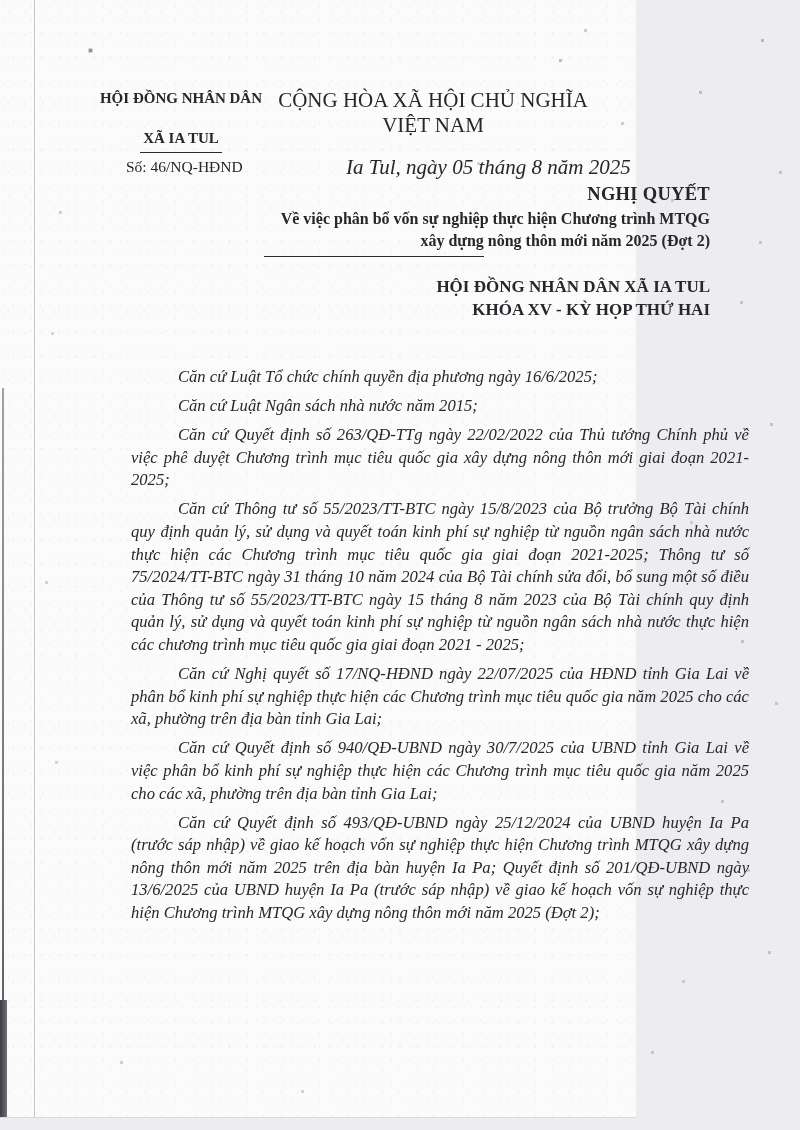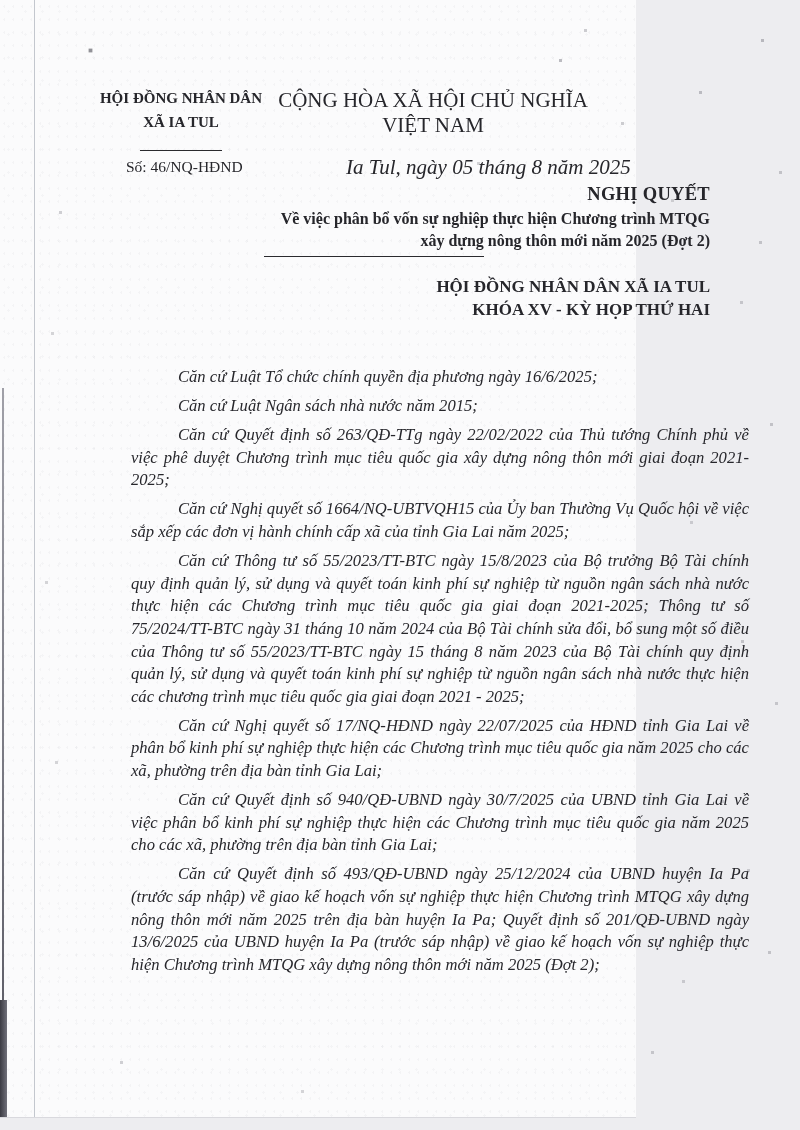--- a/index.html
+++ b/index.html
@@ -41,21 +41,21 @@
                    56px 762px  0 1px rgba(95,95,105,.25), 683px 981px 0 1px rgba(95,95,105,.26),
                    478px 163px 0 1px rgba(95,95,105,.26), 585px 30px 0 1px rgba(95,95,105,.30),
                    672px 200px 0 1px rgba(95,95,105,.24), 748px 870px 0 1px rgba(95,95,105,.26);
                }
   
   .hdr-left  { position: absolute; left: 88px;  top: 86px; width: 186px; text-align: center;
                font-weight: bold; font-size: 15px; line-height: 24px; }
   .hdr-right { position: absolute; left: 272px; top: 88px; width: 322px; text-align: center; }
   .hdr-right .nat-title { font-weight: normal; font-size: 21px; }
   .hdr-right .motto     { font-weight: bold; font-size: 15px; margin-top: 4px; }
-  .uline { display: inline-block; border-bottom: 1.5px solid #2a2a2e; padding: 0 3px 16px; }
+  .uline { display: inline-block; border-bottom: 1.5px solid #2a2a2e; padding: 0 3px 2px; margin-top: 16px; }
   .doc-no     { position: absolute; left: 126px; top: 158px; font-size: 15.5px; }
   .place-date { position: absolute; left: 346px; top: 155px; font-size: 21px; font-style: italic; }
   
   .title-block { position: absolute; left: 92px; top: 184px; width: 618px; text-align: right; }
   .doc-type    { font-weight: bold; font-size: 18.5px; letter-spacing: .3px; }
   .doc-subject { font-weight: bold; font-size: 16px; line-height: 22px; }
   .doc-subject.first { margin-top: 3px; }
   .title-rule  { width: 220px; border: 0; border-top: 1.7px solid #2a2a2e; margin: 4px auto 0;
                  transform: translateX(-27px); }
   .issuer      { margin-top: 19px; font-weight: bold; font-size: 17px; line-height: 22.5px; }
@@ -96,20 +96,19 @@
     <div class="issuer">
       <div>HỘI ĐỒNG NHÂN DÂN XÃ IA TUL</div>
       <div>KHÓA XV - KỲ HỌP THỨ HAI</div>
     </div>
   </div>
 
   <div class="body-text">
       <p>Căn cứ Luật Tổ chức chính quyền địa phương ngày 16/6/2025;</p>
       <p>Căn cứ Luật Ngân sách nhà nước năm 2015;</p>
       <p>Căn cứ Quyết định số 263/QĐ-TTg ngày 22/02/2022 của Thủ tướng Chính phủ về việc phê duyệt Chương trình mục tiêu quốc gia xây dựng nông thôn mới giai đoạn 2021-2025;</p>
-      <p>Căn cứ Nghị quyết số 1664/NQ-UBTVQH15 của Ủy ban Thường Vụ Quốc hội về việc sắp xếp các đơn vị hành chính cấp xã của tỉnh Gia Lai năm 2025;</p>
       <p>Căn cứ Thông tư số 55/2023/TT-BTC ngày 15/8/2023 của Bộ trưởng Bộ Tài chính quy định quản lý, sử dụng và quyết toán kinh phí sự nghiệp từ nguồn ngân sách nhà nước thực hiện các Chương trình mục tiêu quốc gia giai đoạn 2021-2025; Thông tư số 75/2024/TT-BTC ngày 31 tháng 10 năm 2024 của Bộ Tài chính sửa đổi, bổ sung một số điều của Thông tư số 55/2023/TT-BTC ngày 15 tháng 8 năm 2023 của Bộ Tài chính quy định quản lý, sử dụng và quyết toán kinh phí sự nghiệp từ nguồn ngân sách nhà nước thực hiện các chương trình mục tiêu quốc gia giai đoạn 2021 - 2025;</p>
       <p>Căn cứ Nghị quyết số 17/NQ-HĐND ngày 22/07/2025 của HĐND tỉnh Gia Lai về phân bổ kinh phí sự nghiệp thực hiện các Chương trình mục tiêu quốc gia năm 2025 cho các xã, phường trên địa bàn tỉnh Gia Lai;</p>
       <p>Căn cứ Quyết định số 940/QĐ-UBND ngày 30/7/2025 của UBND tỉnh Gia Lai về việc phân bổ kinh phí sự nghiệp thực hiện các Chương trình mục tiêu quốc gia năm 2025 cho các xã, phường trên địa bàn tỉnh Gia Lai;</p>
       <p>Căn cứ Quyết định số 493/QĐ-UBND ngày 25/12/2024 của UBND huyện Ia Pa (trước sáp nhập) về giao kế hoạch vốn sự nghiệp thực hiện Chương trình MTQG xây dựng nông thôn mới năm 2025 trên địa bàn huyện Ia Pa; Quyết định số 201/QĐ-UBND ngày 13/6/2025 của UBND huyện Ia Pa (trước sáp nhập) về giao kế hoạch vốn sự nghiệp thực hiện Chương trình MTQG xây dựng nông thôn mới năm 2025 (Đợt 2);</p>
     </div>
 
 </div>
 
 </body></html>

